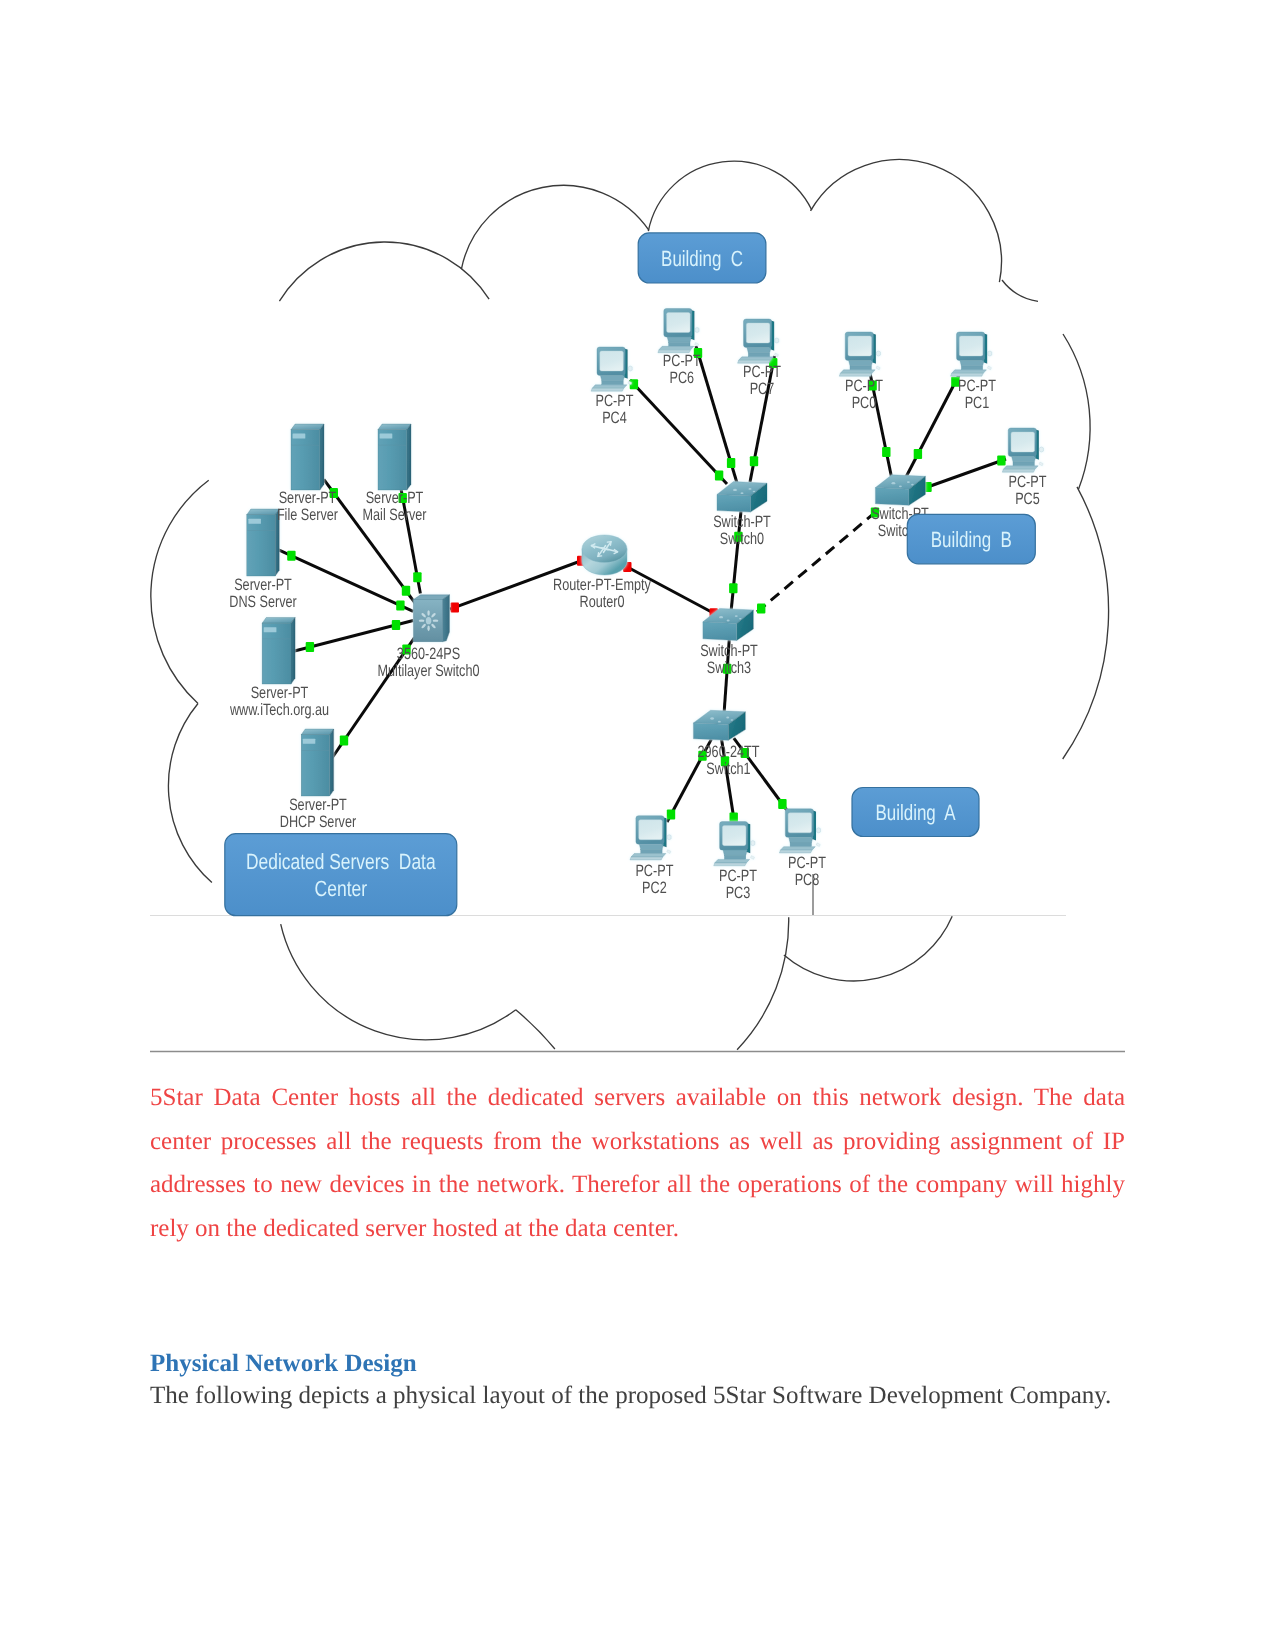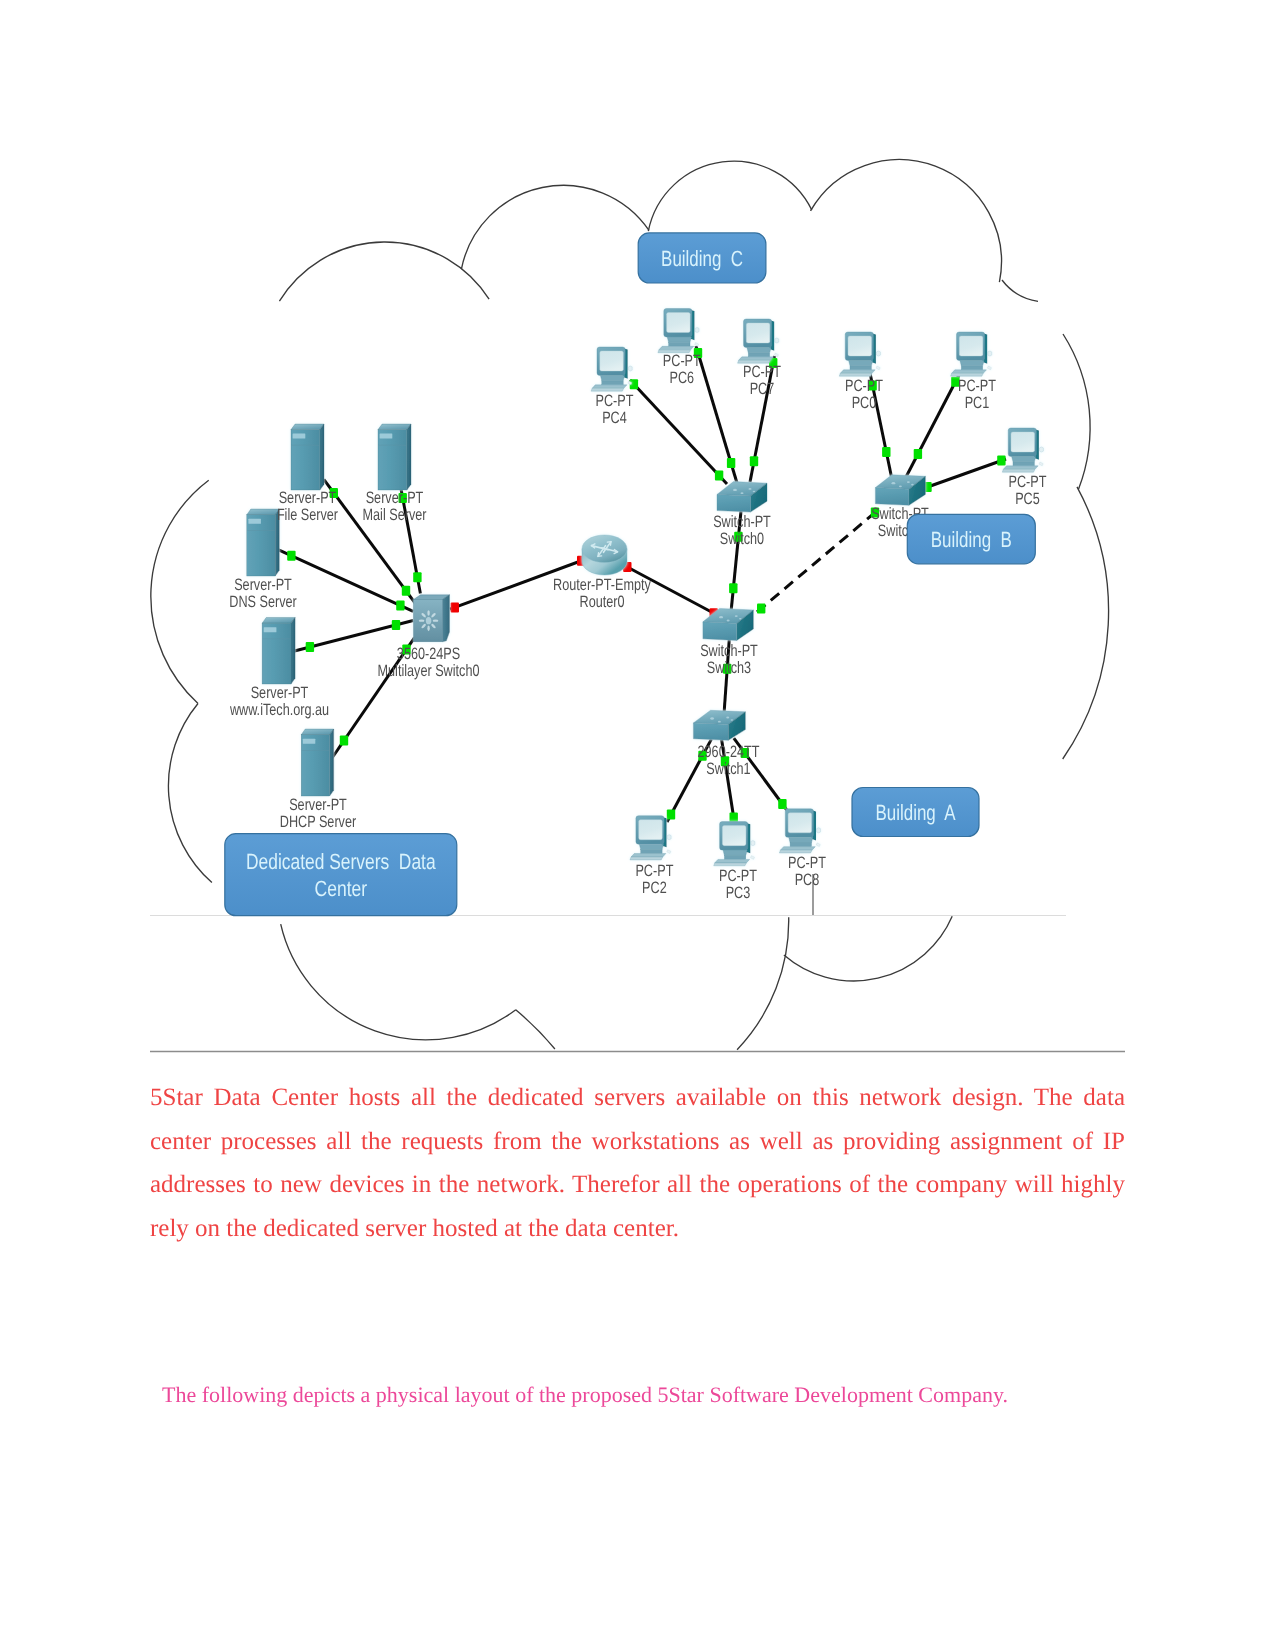--- a/index.html
+++ b/index.html
@@ -7,21 +7,21 @@
   *{-webkit-font-smoothing:antialiased;text-rendering:geometricPrecision;}
   body{width:1275px;height:1650px;font-family:"Liberation Serif",serif;overflow:hidden;}
   .page{position:relative;width:1275px;height:1650px;background:#fff;}
   .figure{position:absolute;left:0;top:0;width:1275px;height:1650px;}
   .figure svg{display:block;}
   .body-text{position:absolute;left:150px;top:1076px;width:975px;
     font-size:25px;line-height:43.7px;color:#ef4444;text-align:justify;}
   .heading{position:absolute;left:150px;top:1350px;width:975px;
     font-size:25px;font-weight:bold;color:#2E74B5;line-height:1.15;}
   .sub-line{position:absolute;left:150px;top:1382px;width:975px;
-    font-size:22px;color:#ec4899;line-height:1.15;margin-left:12px;}
+    font-size:25px;color:#404040;line-height:1.15;}
 </style>
 </head>
 <body>
 
 <div class="page">
   <div class="figure">
 <svg id="diagram" xmlns="http://www.w3.org/2000/svg" width="1275" height="1650" viewBox="0 0 1275 1650">
         <defs>
 <linearGradient id="gSrvF" x1="0" y1="0" x2="1" y2="0">
  <stop offset="0%" stop-color="#61a2b7"></stop>
@@ -454,14 +454,15 @@
           <text xml:space="preserve" x="971.3" y="547.0" textLength="81.0" lengthAdjust="spacingAndGlyphs" font-family="Liberation Sans, sans-serif" font-size="22" fill="#d9f3fc" text-anchor="middle">Building  B</text>
           <rect x="852.0" y="787.5" width="127.0" height="49.0" rx="11" fill="url(#gZone)" stroke="#35719f" stroke-width="1.2"></rect>
           <text xml:space="preserve" x="915.5" y="820.0" textLength="80.0" lengthAdjust="spacingAndGlyphs" font-family="Liberation Sans, sans-serif" font-size="22" fill="#d9f3fc" text-anchor="middle">Building  A</text>
           <rect x="224.8" y="833.7" width="232.0" height="82.0" rx="11" fill="url(#gZone)" stroke="#35719f" stroke-width="1.2"></rect>
           <text xml:space="preserve" x="340.8" y="868.7" textLength="189.6" lengthAdjust="spacingAndGlyphs" font-family="Liberation Sans, sans-serif" font-size="22" fill="#d9f3fc" text-anchor="middle">Dedicated Servers  Data</text>
           <text xml:space="preserve" x="340.8" y="896.3" textLength="52.5" lengthAdjust="spacingAndGlyphs" font-family="Liberation Sans, sans-serif" font-size="22" fill="#d9f3fc" text-anchor="middle">Center</text>
         </g>
       </svg>
   </div>
   <div class="body-text">5Star Data Center hosts all the dedicated servers available on this network design. The data center processes all the requests from the workstations as well as providing assignment of IP addresses to new devices in the network. Therefor all the operations of the company will highly rely on the dedicated server hosted at the data center.</div>
+  <div class="heading">Physical Network Design</div>
   <div class="sub-line">The following depicts a physical layout of the proposed 5Star Software Development Company.</div>
 </div>
 
 </body></html>

